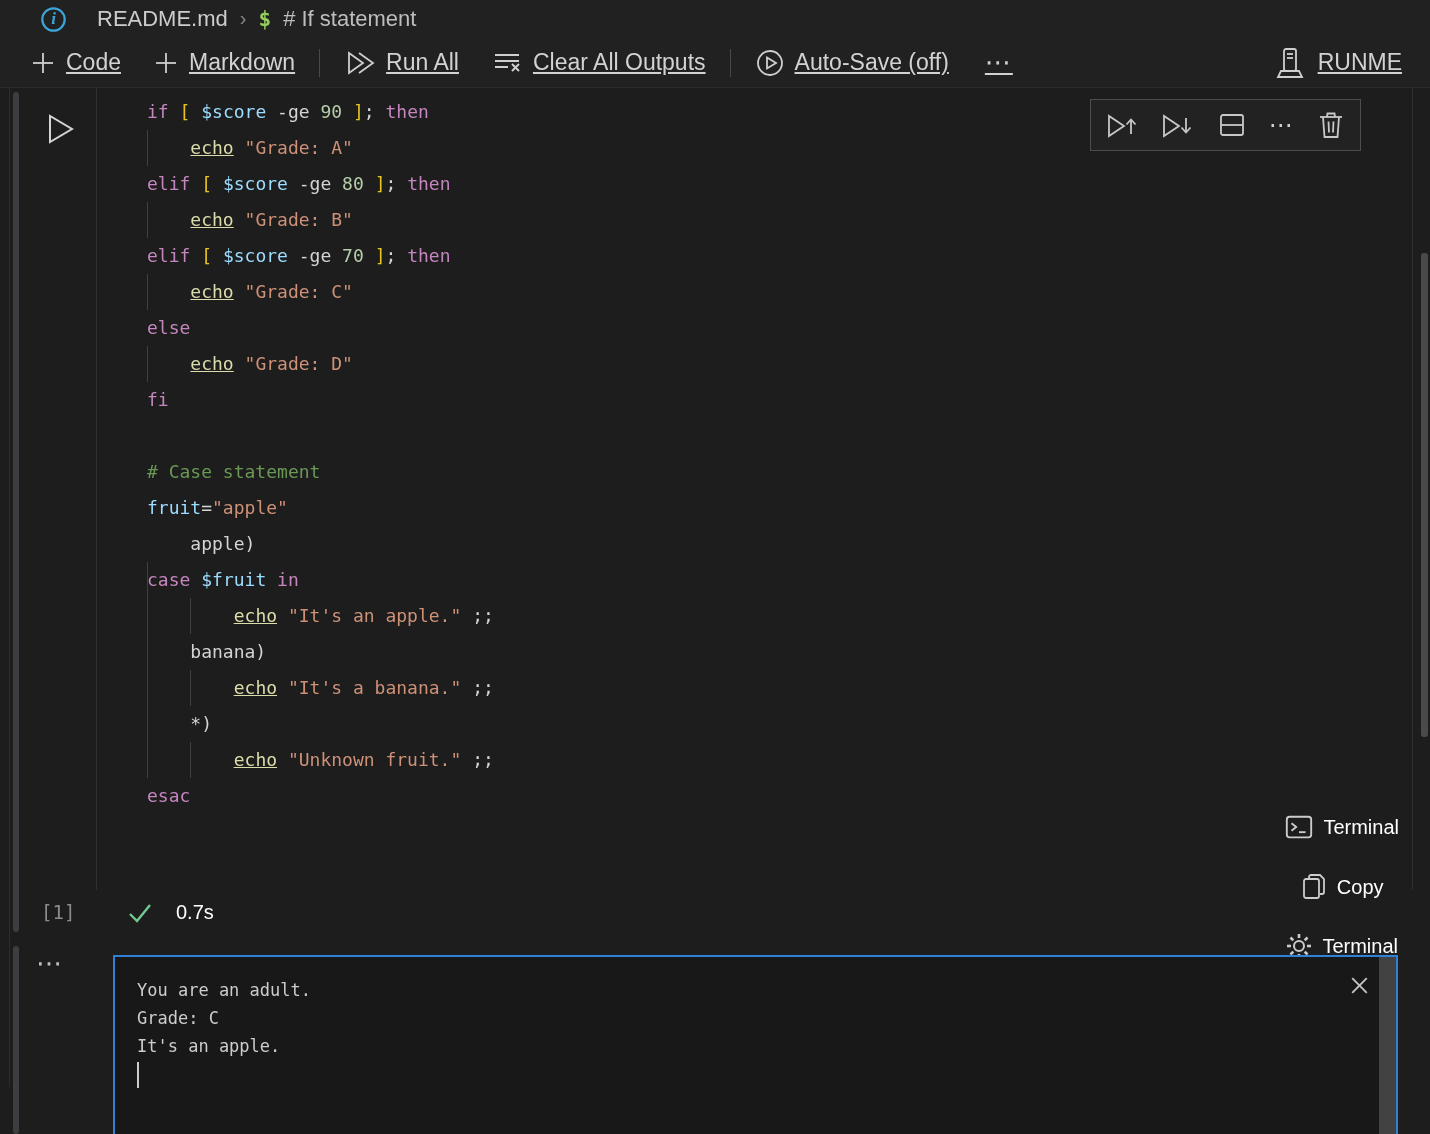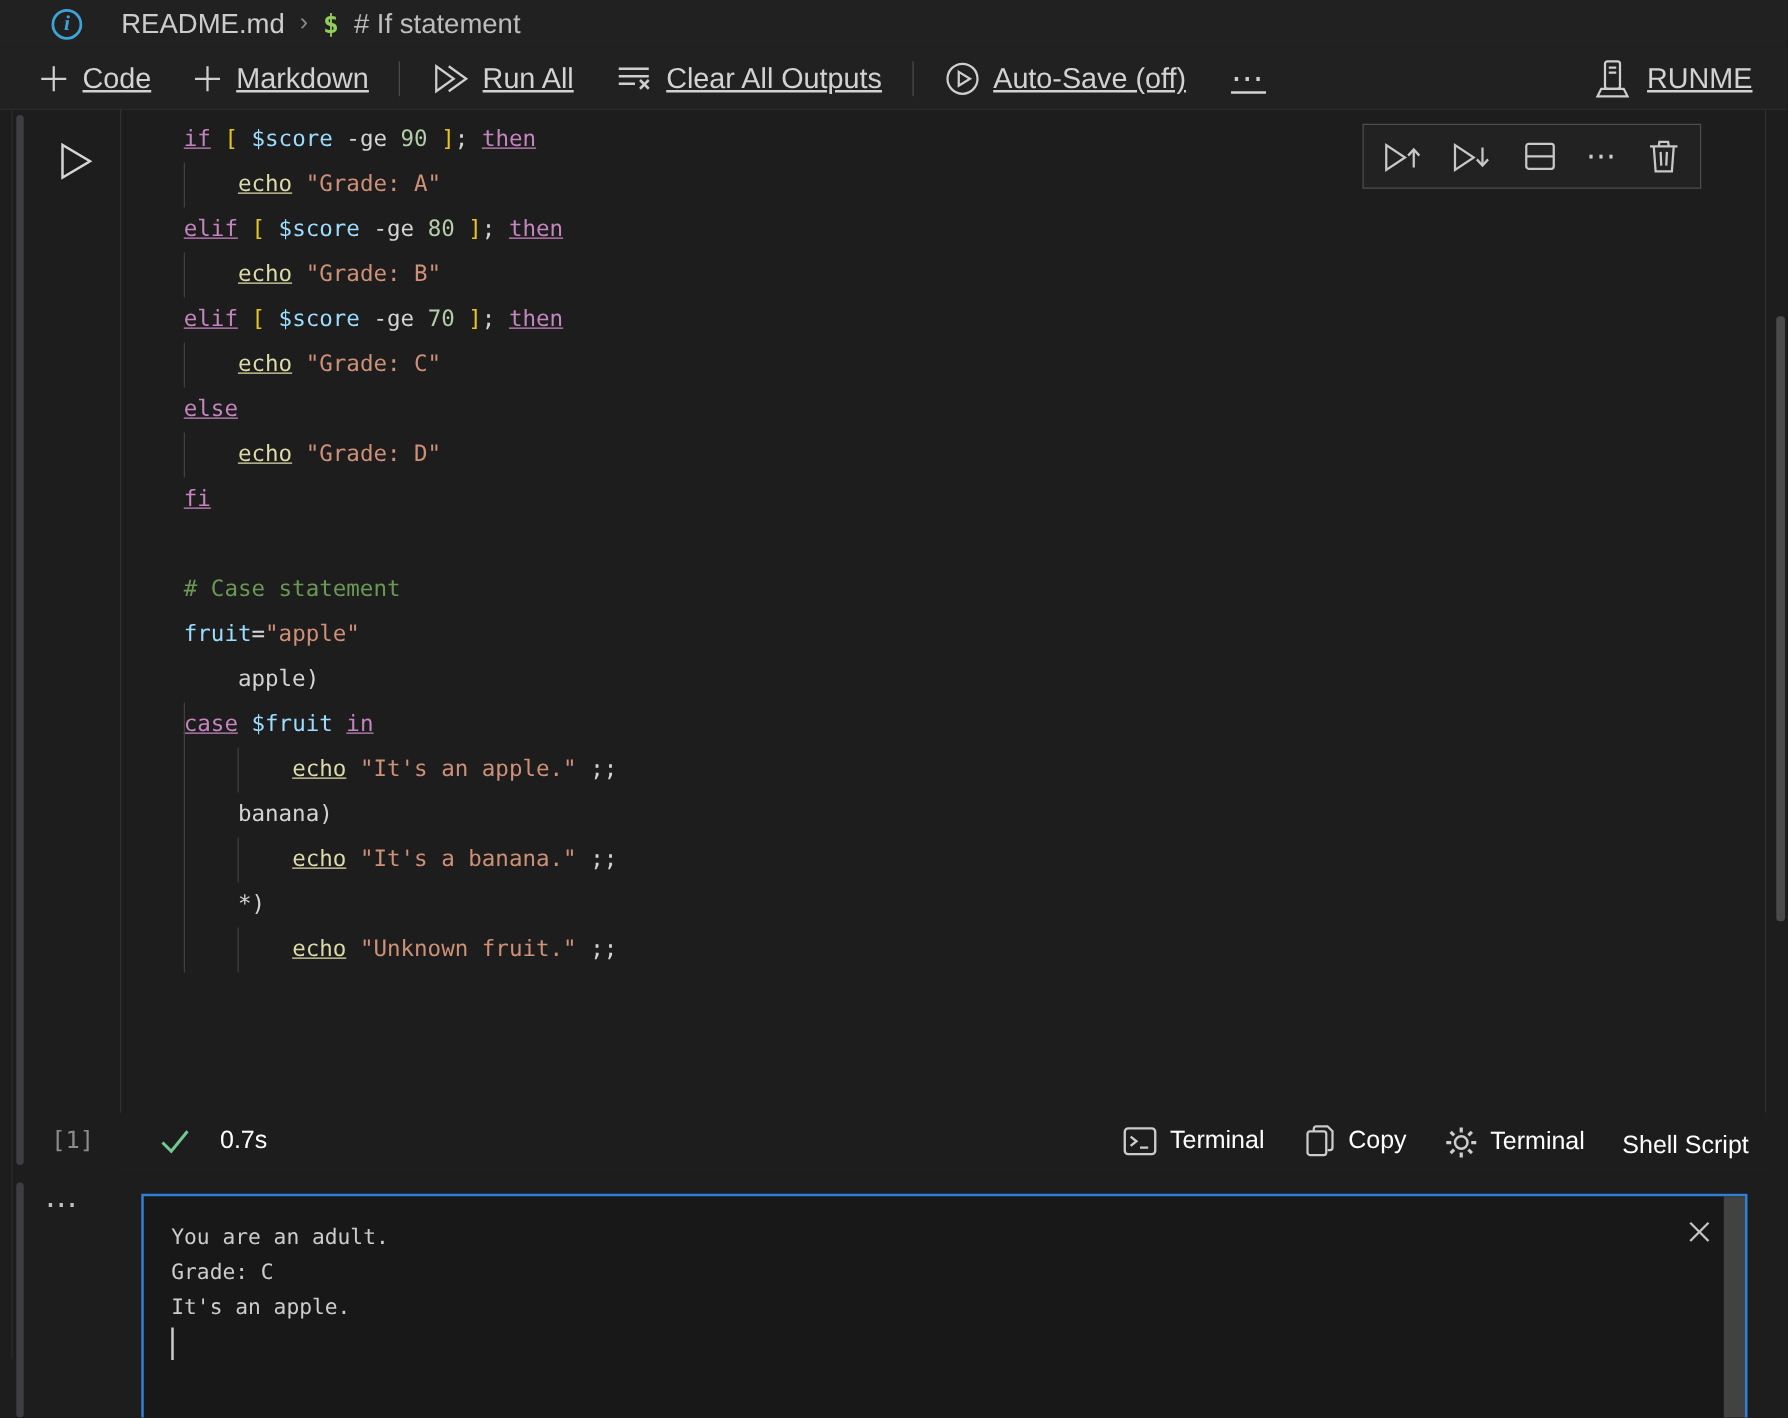--- a/index.html
+++ b/index.html
@@ -49,42 +49,42 @@
   .cell{
     left:96px;top:88px;width:1317px;height:847px;box-sizing:border-box;
     border-left:1px solid #303030;border-right:1px solid #303030;border-bottom:1px solid #303030;
     background:#1d1d1d;
   }
   .code-area{position:absolute;left:0;top:0;right:0;padding-top:6px;}
   .code-line{
     height:36px;line-height:36px;padding-left:50px;white-space:pre;
     font-family:"DejaVu Sans Mono",monospace;font-size:18px;color:#d4d4d4;
   }
-  .tk-kw{color:var(--kw);text-decoration:underline;} .tk-var{color:var(--var);} .tk-num{color:var(--num);}
+  .tk-kw{color:var(--kw);} .tk-var{color:var(--var);} .tk-num{color:var(--num);}
   .tk-str{color:var(--str);} .tk-fn{color:var(--fn);text-decoration:underline;} .tk-cm{color:var(--cm);}
   .tk-br{color:var(--gold);} .tk-pl{color:#d4d4d4;}
   .indent-guide{position:absolute;width:1px;background:#404040;}
 
   
   .cell-toolbar{
     left:1090px;top:99px;width:271px;height:52px;box-sizing:border-box;
     border:1px solid #4d4d4d;background:#222222;
     display:flex;align-items:center;justify-content:space-between;padding:0 14px;
   }
   .ct-more{font-size:24px;letter-spacing:2px;color:#cfcfcf;}
 
   
   .cell-status{
     left:96px;top:890px;width:1317px;height:45px;box-sizing:border-box;
     display:flex;align-items:center;padding:0 14px 0 30px;
     font-size:20px;color:#ffffff;background:#1d1d1d;
   }
   .st-item{display:flex;align-items:center;gap:9px;}
   .st-left{display:flex;align-items:center;gap:22px;}
-  .st-right{margin-left:auto;display:flex;align-items:flex-end;gap:30px;}
+  .st-right{margin-left:auto;display:flex;align-items:center;gap:30px;flex-direction:column;}
 
   
   .output-box{
     left:113px;top:955px;width:1285px;height:200px;box-sizing:border-box;
     border:2px solid var(--focus);background:#181818;
   }
   .out-text{
     position:absolute;left:22px;top:19px;
     font-family:"DejaVu Sans Mono",monospace;font-size:17px;line-height:28px;
     color:#cccccc;white-space:pre;
@@ -215,20 +215,21 @@
       <div class="code-line"></div>
       <div class="code-line"><span class="tk-cm"># Case statement</span></div>
       <div class="code-line"><span class="tk-var">fruit</span><span class="tk-pl">=</span><span class="tk-str">"apple"</span></div>
       <div class="code-line"><span class="tk-pl">    apple)</span></div>
       <div class="code-line"><span class="tk-kw">case</span><span class="tk-pl"> </span><span class="tk-var">$fruit</span><span class="tk-pl"> </span><span class="tk-kw">in</span></div>
       <div class="code-line"><span class="tk-pl">        </span><span class="tk-fn">echo</span><span class="tk-pl"> </span><span class="tk-str">"It's an apple."</span><span class="tk-pl"> ;;</span></div>
       <div class="code-line"><span class="tk-pl">    banana)</span></div>
       <div class="code-line"><span class="tk-pl">        </span><span class="tk-fn">echo</span><span class="tk-pl"> </span><span class="tk-str">"It's a banana."</span><span class="tk-pl"> ;;</span></div>
       <div class="code-line"><span class="tk-pl">    *)</span></div>
       <div class="code-line"><span class="tk-pl">        </span><span class="tk-fn">echo</span><span class="tk-pl"> </span><span class="tk-str">"Unknown fruit."</span><span class="tk-pl"> ;;</span></div>
+      <div class="code-line"><span class="tk-kw">esac</span></div>
     </div>
 </div>
 
 <div class="abs cell-toolbar">
   <span class="icon">
     <svg width="34" height="32" viewBox="0 0 34 32" fill="none" stroke="#c8c8c8" stroke-width="1.8">
       <path d="M4 7 L4 27 L19 17 Z"></path>
       <line x1="26" y1="25" x2="26" y2="11"></line>
         <path d="M21.5 15.5 L26 10.5 L30.5 15.5"></path>
     </svg>

